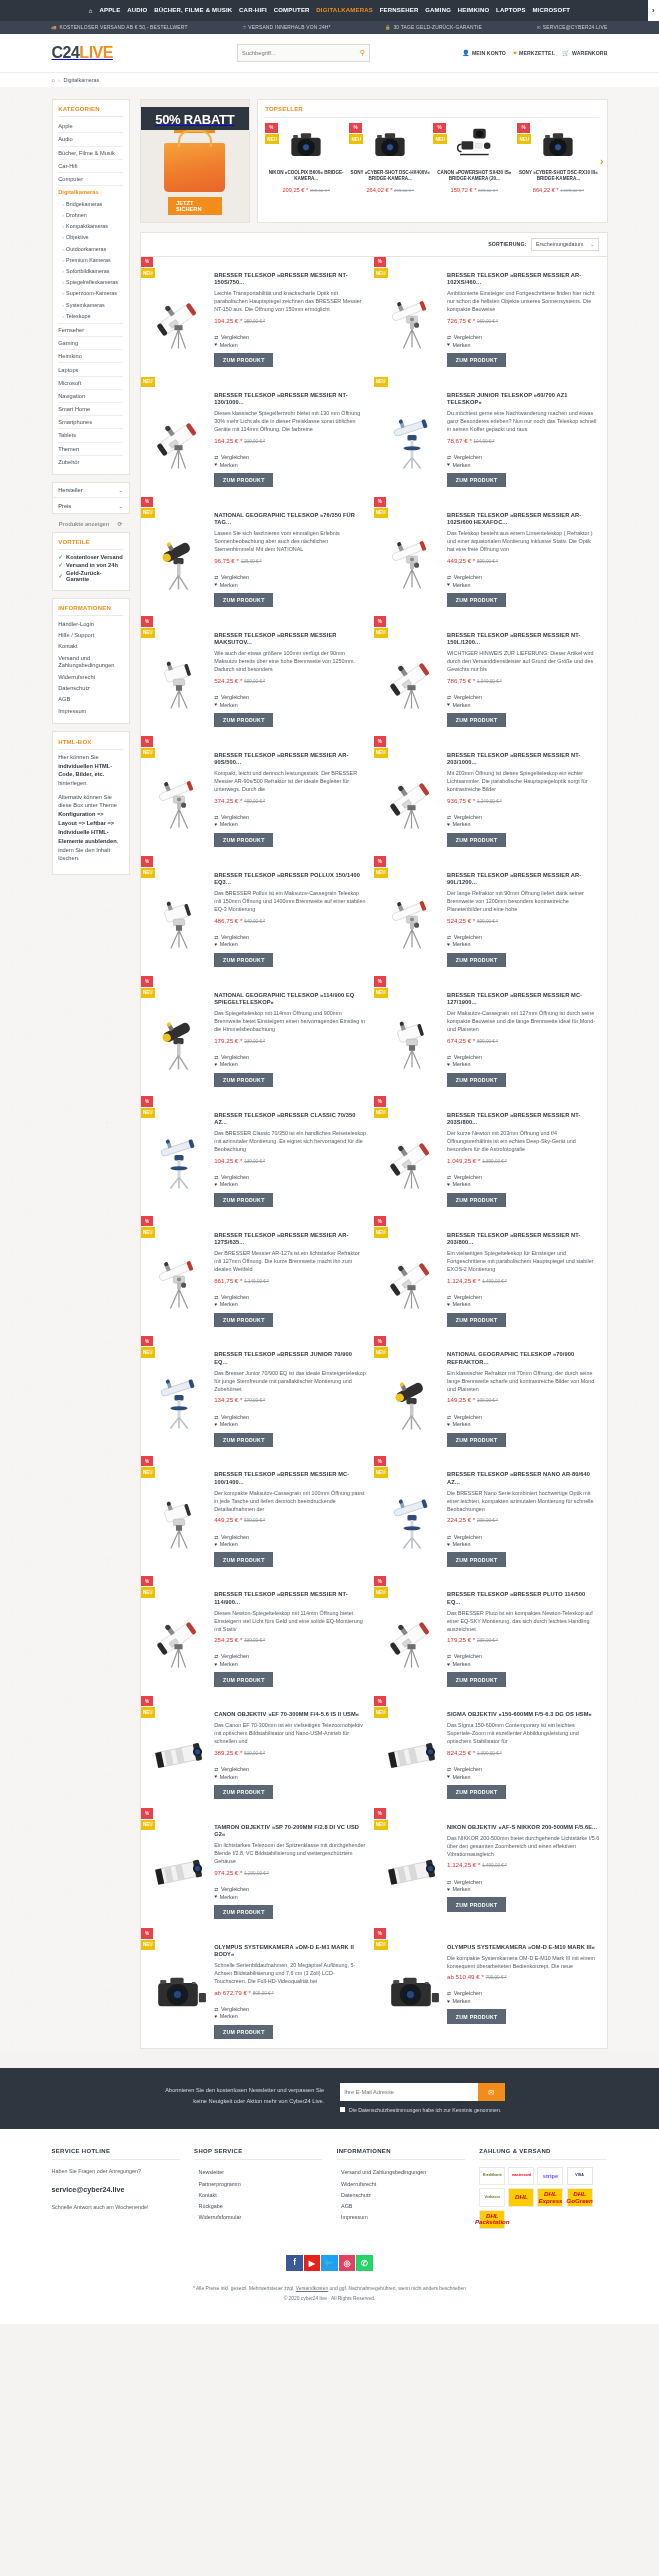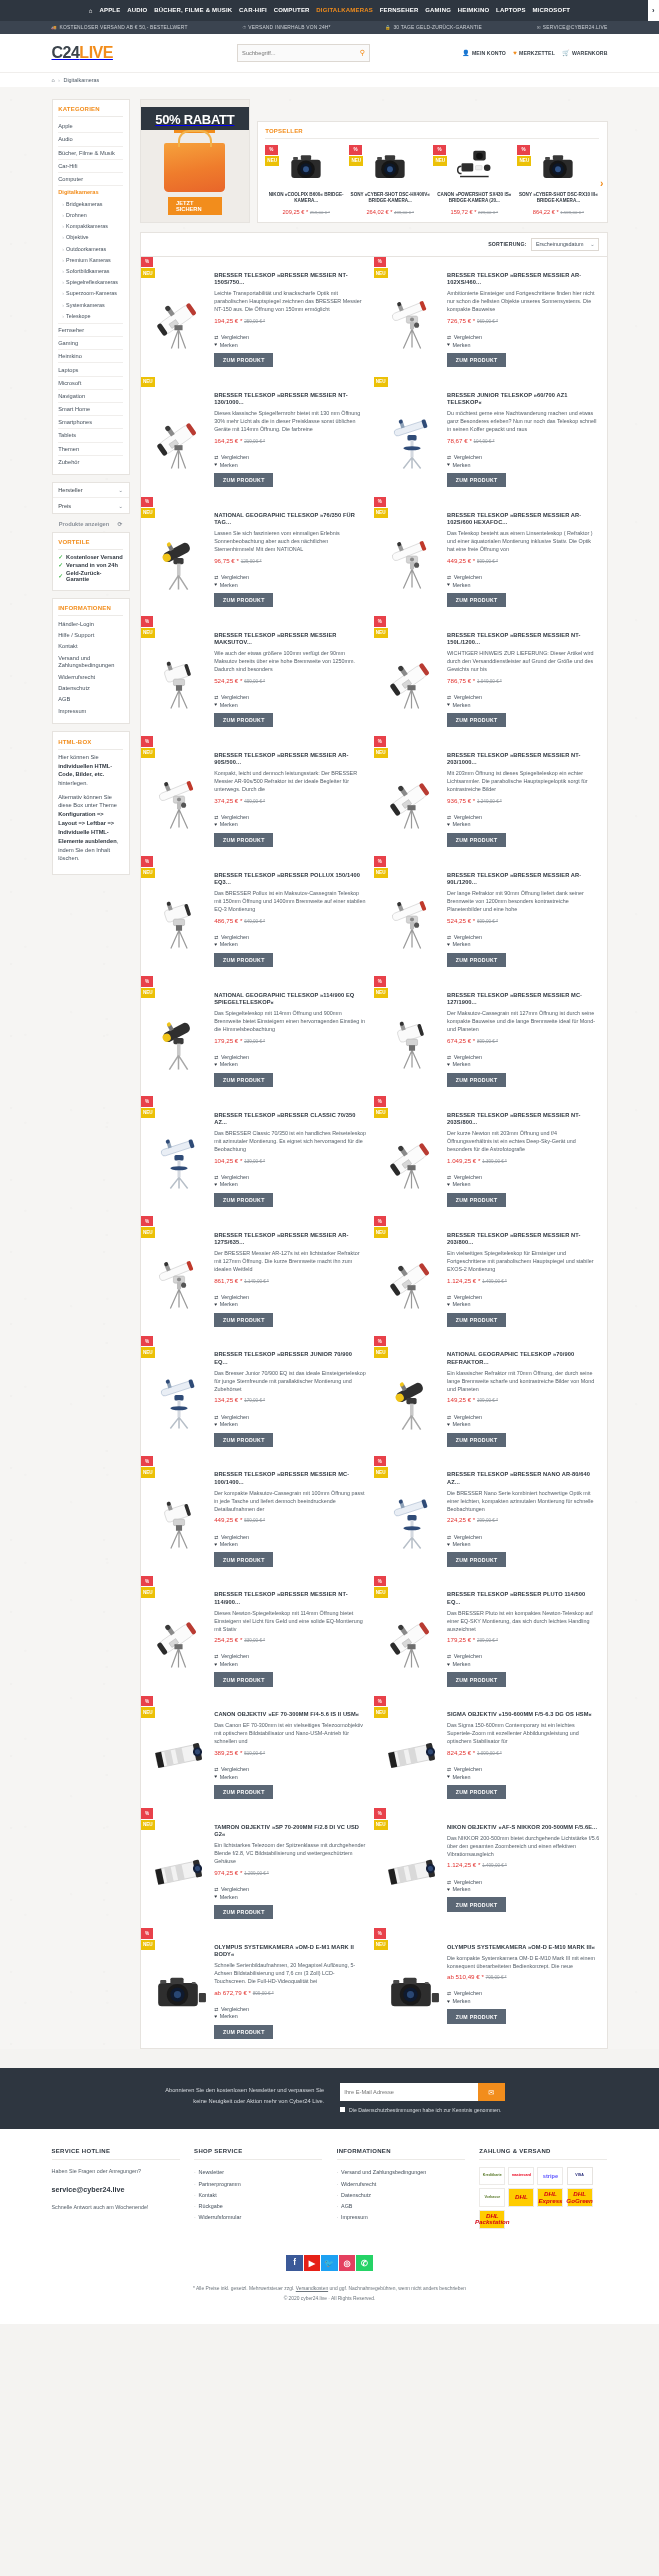--- a/index.html
+++ b/index.html
@@ -172,21 +172,21 @@
   .vorteile li .chk { color: #3fb64a; font-weight: bold; }
   .info-list { list-style: none; }
   .info-list li a {
     display: block; padding: 1.8px 0; font-size: 5.7px;
     color: #45505c; text-decoration: none; line-height: 1.35;
   }
   .htmlbox p { font-size: 5.7px; line-height: 1.55; color: #45505c; margin-bottom: 4.6px; }
   .htmlbox b { color: #2f3740; }
 
   
-  .hero { display: flex; gap: 7.2px; margin-bottom: 9.3px; align-items: flex-end; }
+  .hero { display: flex; gap: 7.2px; margin-bottom: 9.3px; }
   .banner {
     width: 110px; flex: 0 0 110px; height: 124px;
     background: #efece8; position: relative; overflow: hidden;
     border: 0.5px solid #e6e3df;
   }
   .banner-head {
     background: #2e3640; color: #fff; text-align: center;
     font-size: 13px; font-weight: bold; font-stretch: condensed;
     letter-spacing: -0.3px; padding: 4.6px 0 3.6px; margin-top: 7.2px;
   }

